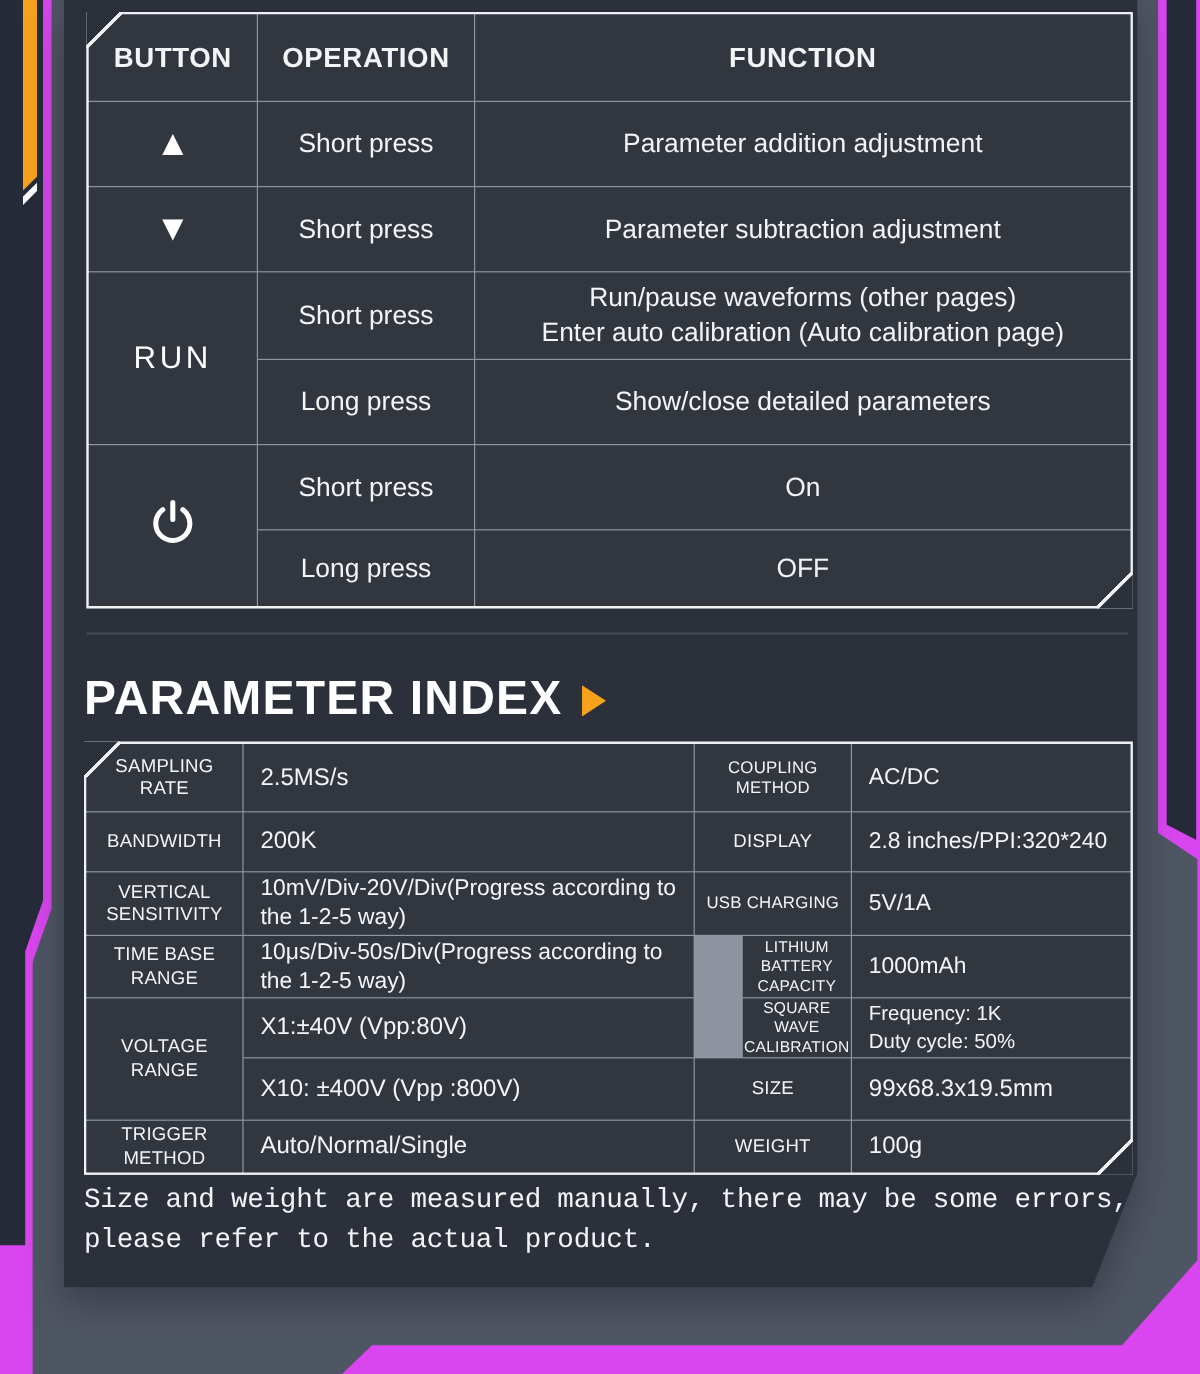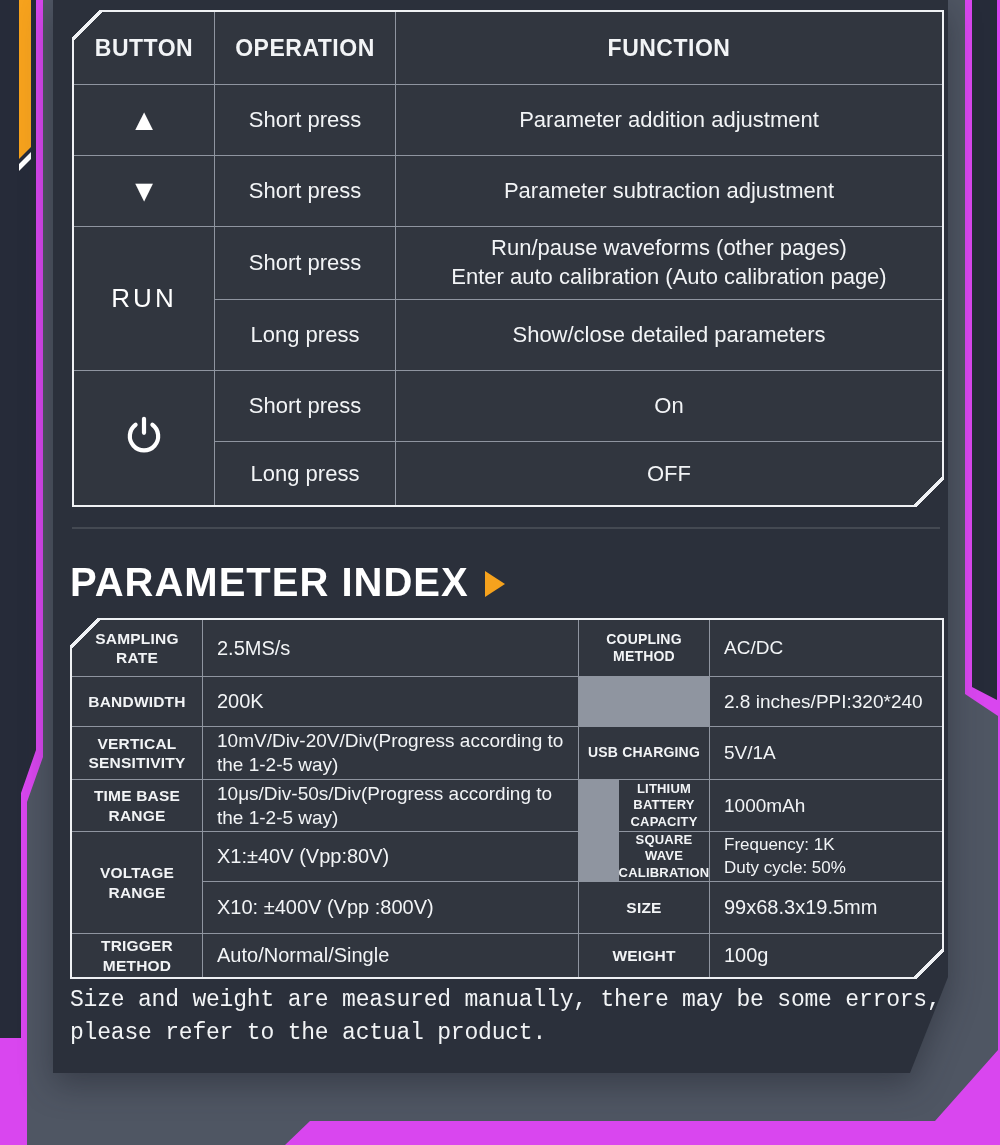--- a/index.html
+++ b/index.html
@@ -56,21 +56,21 @@
   .heading{left:70px;top:558px;display:flex;align-items:center;color:#ffffff;}
   .heading .txt{font-size:40px;font-weight:800;letter-spacing:1px;line-height:48px;}
   .play-tri{display:inline-block;width:0;height:0;margin-left:16px;margin-top:4px;
     border-left:20px solid #F6A21D;border-top:13px solid rgba(0,0,0,0);
     border-bottom:13px solid rgba(0,0,0,0);}
 
   
   .t2{left:70px;top:618px;width:870px;height:357px;
       grid-template-columns:130px 375px 130px 1fr;
       grid-template-rows:56px 49px 52px 51px 49px 51px 1fr;}
-  .t2 .lbl{font-weight:bold;font-size:15.5px;line-height:1.25;letter-spacing:.2px;padding:0 4px;}
+  .t2 .lbl{font-weight:normal;font-size:15.5px;line-height:1.25;letter-spacing:.2px;padding:0 4px;}
   .t2 .lbl.small{font-size:13px;margin-left:40px;}
   .t2 .lbl.smaller{font-size:14px;}
   .t2 .val{justify-content:flex-start;text-align:left;font-size:20px;
            padding:0 10px 0 14px;line-height:1.25;}
   .t2 .val.sm{font-size:19px;}
   .t2 .val.two{font-size:17px;line-height:1.3;}
 
   
   .footer{left:70px;top:984px;width:872px;color:#F2F4F6;font-size:23px;
           line-height:1.42;letter-spacing:-.2px;font-family:Liberation Mono, monospace;}
@@ -144,20 +144,21 @@
   </div>
 
   <div class="abs grid t2">
     <div class="cell lbl c1 r1">SAMPLING RATE</div>
     <div class="cell val c2 r1">2.5MS/s</div>
     <div class="cell lbl smaller c3 r1">COUPLING METHOD</div>
     <div class="cell val sm r1" style="grid-column:4">AC/DC</div>
 
     <div class="cell lbl c1 r2">BANDWIDTH</div>
     <div class="cell val c2 r2">200K</div>
+    <div class="cell lbl c3 r2">DISPLAY</div>
     <div class="cell val sm r2" style="grid-column:4">2.8 inches/PPI:320*240</div>
 
     <div class="cell lbl c1 r3">VERTICAL SENSITIVITY</div>
     <div class="cell val sm c2 r3">10mV/Div-20V/Div(Progress according to the 1-2-5 way)</div>
     <div class="cell lbl smaller c3 r3">USB CHARGING</div>
     <div class="cell val sm r3" style="grid-column:4">5V/1A</div>
 
     <div class="cell lbl c1 r4">TIME BASE RANGE</div>
     <div class="cell val sm c2 r4">10μs/Div-50s/Div(Progress according to the 1-2-5 way)</div>
     <div class="cell lbl small c3 r4">LITHIUM BATTERY CAPACITY</div>

